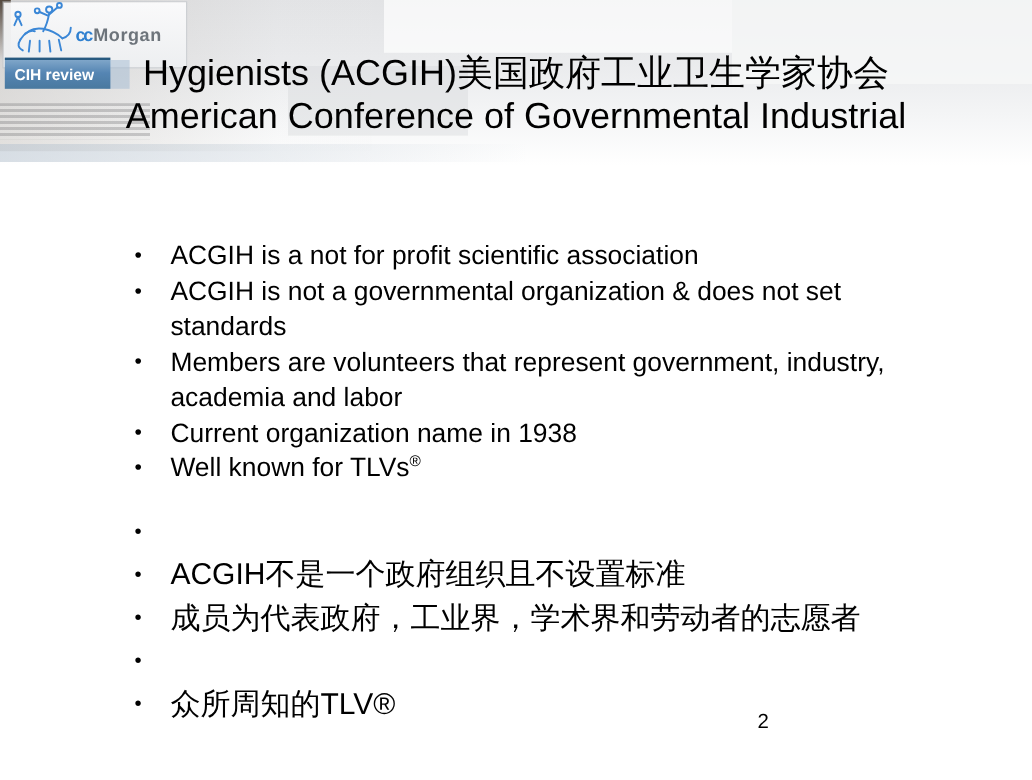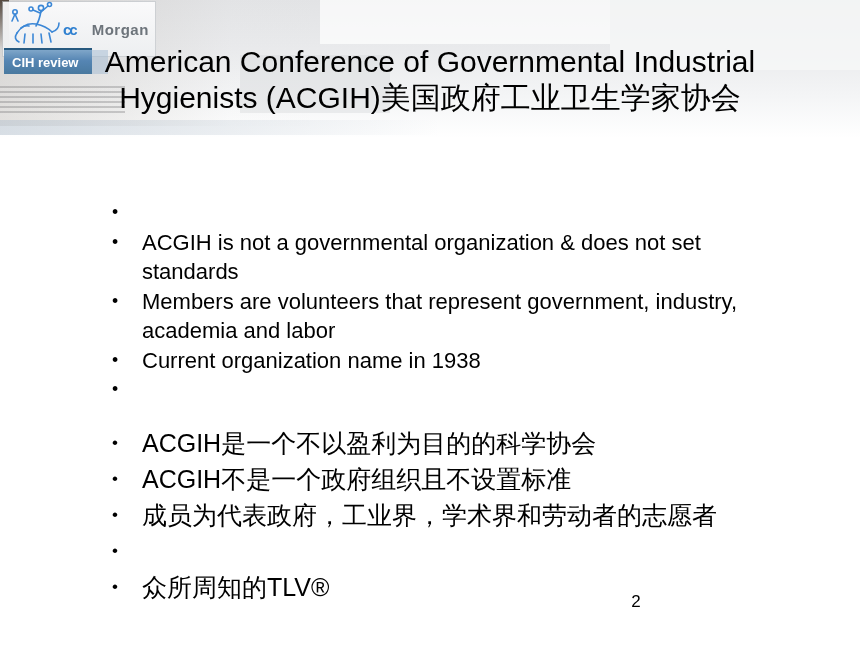--- a/index.html
+++ b/index.html
@@ -26,21 +26,21 @@
                background:linear-gradient(90deg,rgba(184,196,208,.55),rgba(255,255,255,0)); }
   
   .logo-card {
     position:absolute; left:3px; top:2px; width:152px; height:54px;
     background:linear-gradient(180deg,rgba(252,252,253,.92),rgba(238,240,242,.92));
     box-shadow:0 0 0 1px rgba(190,195,200,.55);
     display:flex; align-items:center;
   }
   .logo-art { position:absolute; left:2px; top:-2px; }
   .cc-mark  { margin-left:60px; color:#2f80d0; font-weight:bold; font-size:15px; letter-spacing:-2px; }
-  .brand-name { color:#6d747b; font-weight:bold; font-size:15px; letter-spacing:.5px; margin-left:16px;text-align:right; }
+  .brand-name { color:#6d747b; font-weight:bold; font-size:15px; letter-spacing:.5px; margin-left:2px;text-align:right; }
   
   .badge {
     position:absolute; left:4px; top:48px; width:80px; height:24px; z-index:3;
     background:linear-gradient(180deg,#7fa6c9 0%,#5585b3 45%,#49799f 100%);
     border-top:2px solid #27597f;
     display:flex; align-items:center; padding-left:8px;
     color:#ffffff; font-size:13px; font-weight:bold; white-space:nowrap;
   }
   .badge-tail { position:absolute; left:88px; top:50px; width:20px; height:24px; background:rgba(167,190,212,.55); }
   
@@ -95,49 +95,50 @@
       <span class="brand-name">Morgan</span>
     </div>
 
     <div class="badge">
       <span>CIH review</span>
     </div>
     <div class="badge-tail"></div>
   </div>
 
   <div class="title">
+    <div>Hygienists (ACGIH)美国政府工业卫生学家协会</div>
     <div>American Conference of Governmental Industrial</div>
-    <div>Hygienists (ACGIH)美国政府工业卫生学家协会</div>
   </div>
 
   <div class="bullets bullets-en">
       <div class="b-row">
         <span class="b-dot">•</span>
+        <span class="b-txt">ACGIH is a not for profit scientific association</span>
       </div>
       <div class="b-row">
         <span class="b-dot">•</span>
         <span class="b-txt">ACGIH is not a governmental organization &amp; does not set standards</span>
       </div>
       <div class="b-row">
         <span class="b-dot">•</span>
         <span class="b-txt">Members are volunteers that represent government, industry, academia and labor</span>
       </div>
       <div class="b-row">
         <span class="b-dot">•</span>
         <span class="b-txt">Current organization name in 1938</span>
       </div>
       <div class="b-row">
         <span class="b-dot">•</span>
+        <span class="b-txt">Well known for TLVs<sup>®</sup></span>
       </div>
     </div>
 
   <div class="bullets bullets-zh">
       <div class="b-row">
         <span class="b-dot">•</span>
-        <span class="b-txt">ACGIH是一个不以盈利为目的的科学协会</span>
       </div>
       <div class="b-row">
         <span class="b-dot">•</span>
         <span class="b-txt">ACGIH不是一个政府组织且不设置标准</span>
       </div>
       <div class="b-row">
         <span class="b-dot">•</span>
         <span class="b-txt">成员为代表政府，工业界，学术界和劳动者的志愿者</span>
       </div>
       <div class="b-row">

